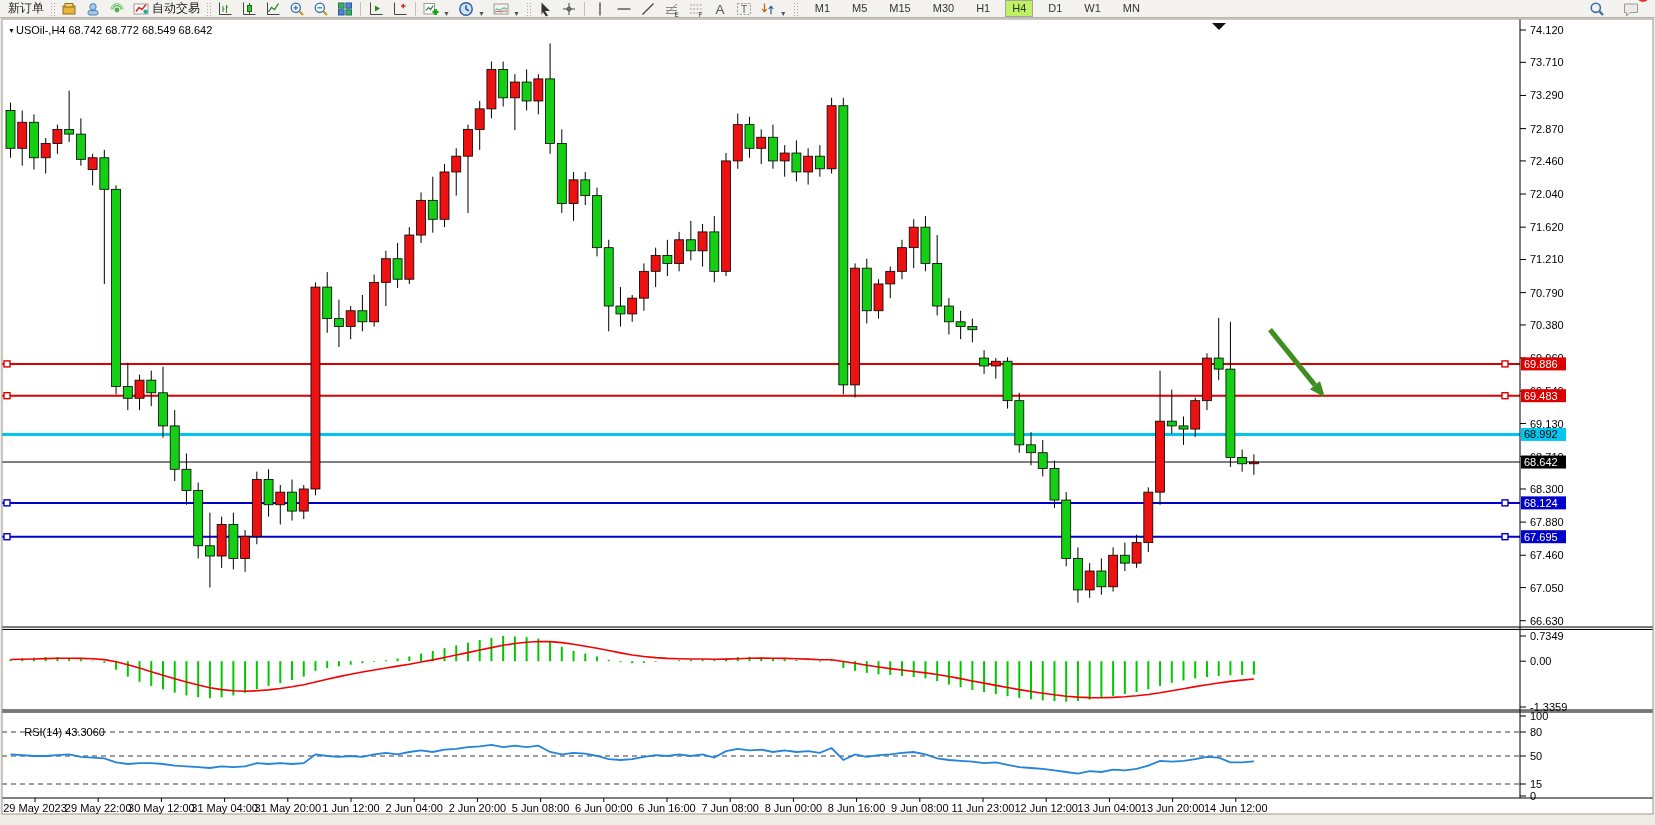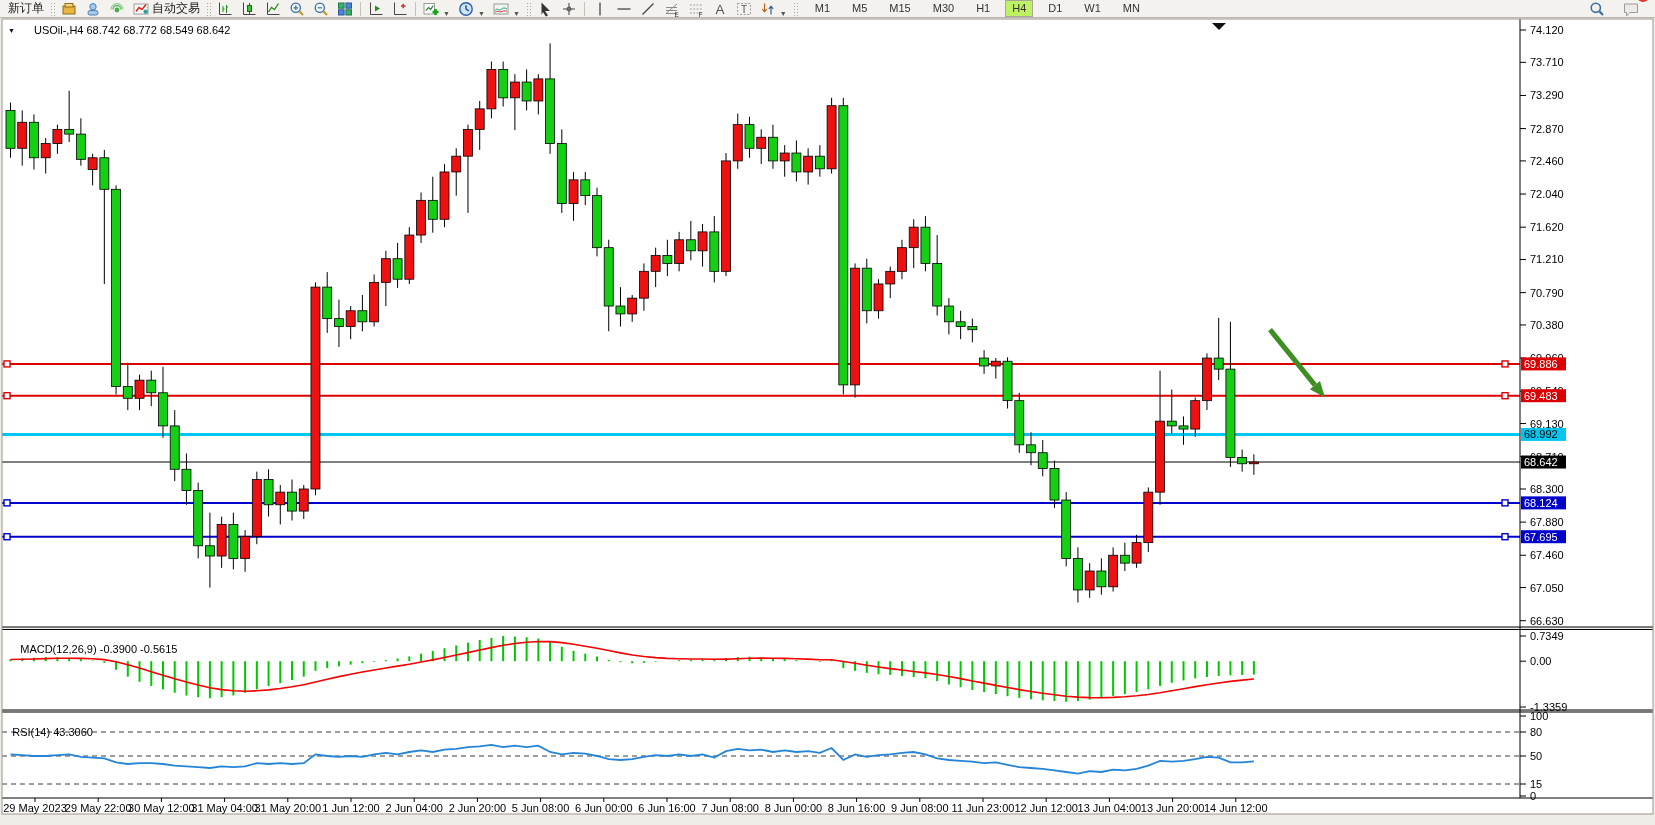--- a/index.html
+++ b/index.html
@@ -18,21 +18,21 @@
      background-image:radial-gradient(#adA9a2 0.8px, transparent 0.9px);background-size:3px 3px;}
   .caret{font-size:7px;color:#555;margin-left:1px;}
   .tf-btn{font-size:11px;color:#333;padding:1px 6px;border:1px solid transparent;height:13px;
           line-height:13px;margin-left:8px;}
   .tf-btn.active{background:#bef264;border:1px solid #a9a49c;}
   #tb-right{margin-left:auto;display:flex;align-items:center;gap:10px;padding-right:8px;position:relative;}
   .chat-badge{position:absolute;top:-2px;right:-6px;background:#e53528;color:#fff;font-size:9px;
           width:12px;height:12px;border-radius:50%;text-align:center;line-height:12px;}
   
   .pane-label{position:absolute;font-size:11px;color:#000;z-index:4;white-space:pre;}
-  #symbol-title{left:8px;top:24px;display:flex;align-items:center;gap:19px;}
+  #symbol-title{left:8px;top:24px;display:flex;align-items:center;gap:1px;}
   #symbol-title .tri{font-size:7px;color:#111;}
 </style>
 </head>
 <body>
 
 <div id="root">
   <div id="toolbar">
       <div class="tb-btn">
         <span class="tb-label">新订单</span>
       </div>
@@ -702,19 +702,16 @@
         <text x="1172.6000000000001" y="812" font-size="11" fill="#000" text-anchor="middle">13 Jun 20:00</text>
         <line x1="1235.8" y1="798" x2="1235.8" y2="802" stroke="#000"></line>
         <text x="1235.8" y="812" font-size="11" fill="#000" text-anchor="middle">14 Jun 12:00</text>
       </g>
     </svg>
 
   <div class="pane-label" id="symbol-title">
     <span class="tri">▼</span>
     <span>USOil-,H4 68.742 68.772 68.549 68.642</span>
   </div>
-  <div class="pane-label" id="macd-label" style="left:8px;top:631px;">
-    <span>MACD(12,26,9)</span><span> </span><span>-0.3900 -0.5615</span>
-  </div>
-  <div class="pane-label" id="rsi-label" style="left:0;top:714px;">
+  <div class="pane-label" id="rsi-label" style="left:12px;top:714px;">
     <span>RSI(14)</span><span> </span><span>43.3060</span>
   </div>
 </div>
 
 </body></html>

